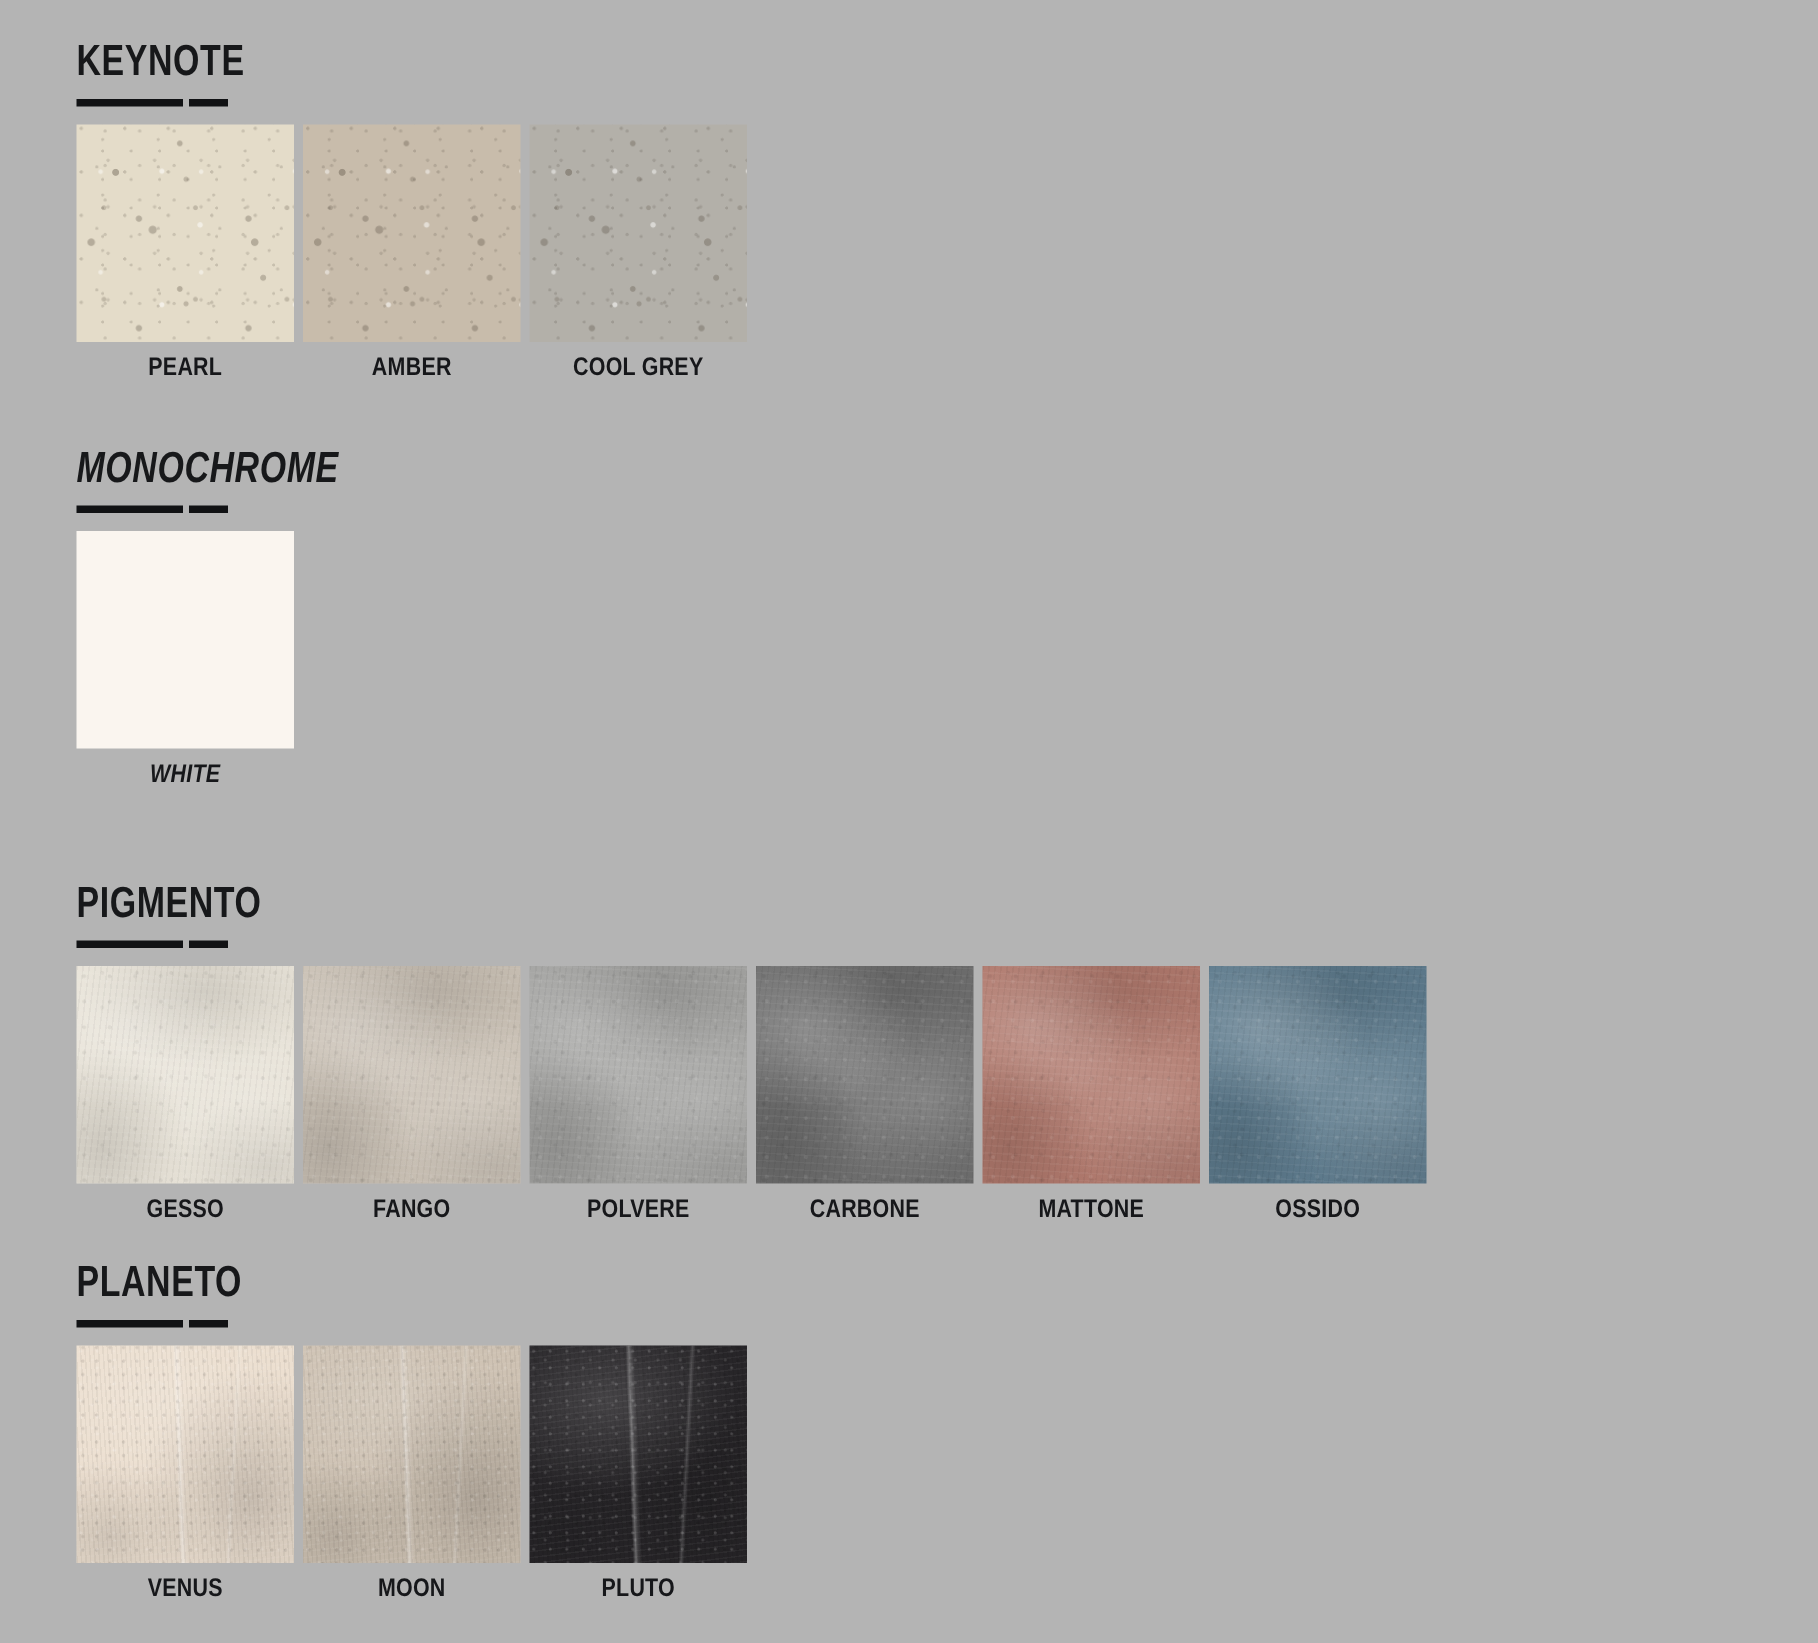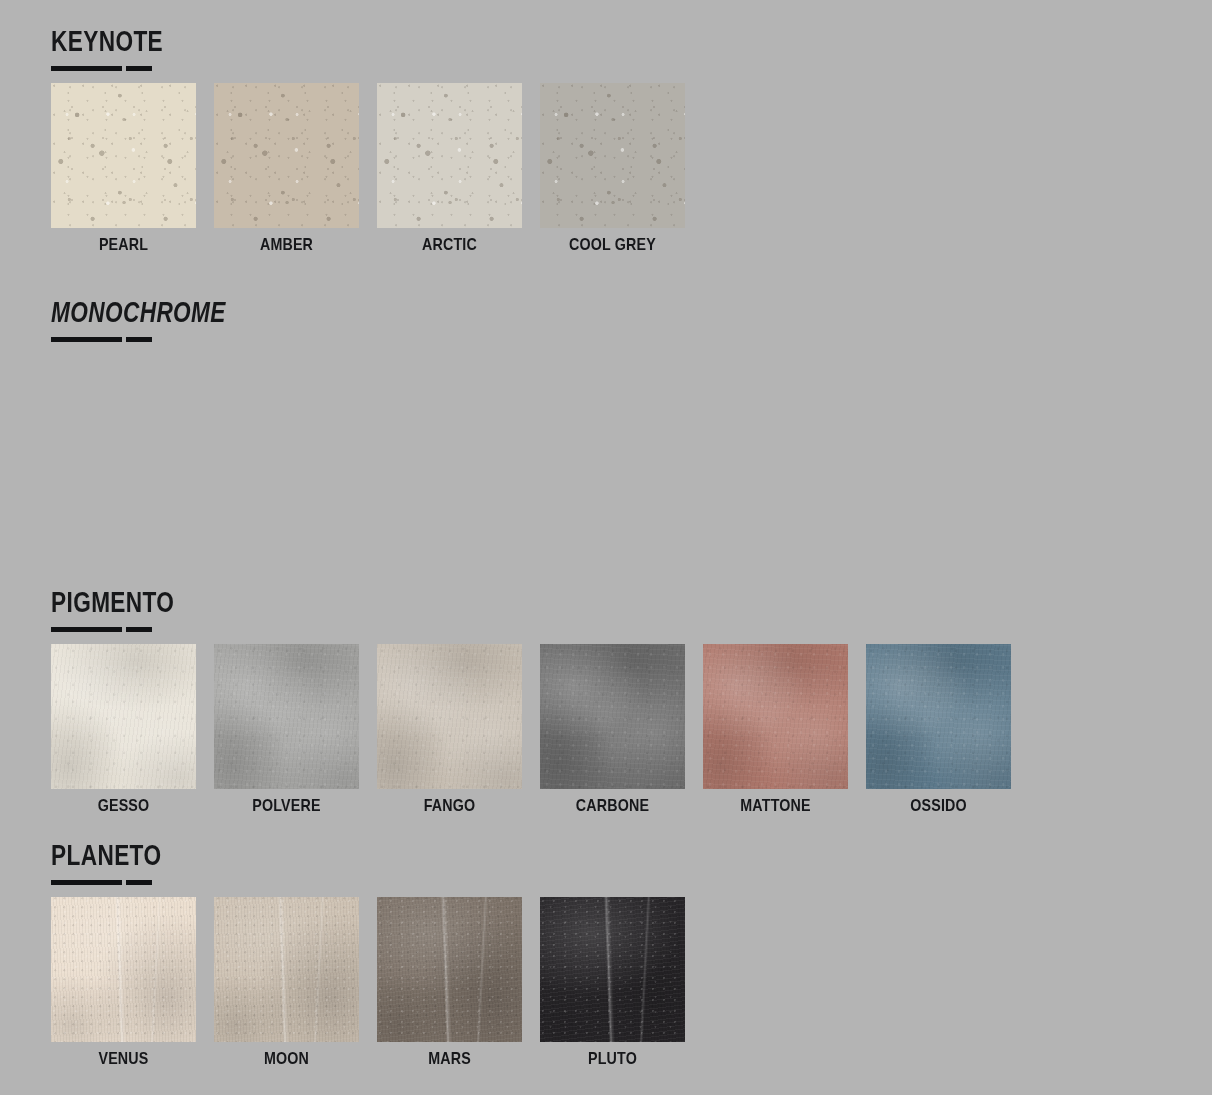--- a/index.html
+++ b/index.html
@@ -56,21 +56,21 @@
     background: #111214;
   }
   .rule-short {
     width: 26px;
     height: 5px;
     background: #111214;
   }
 
   .swatch-row {
     display: flex;
-    gap: 18px;
+    gap: 6px;
     margin-top: 12px;
   }
 
   .swatch-cell {
     width: 145px;
   }
 
   .swatch-tile {
     width: 145px;
     height: 145px;
@@ -203,58 +203,58 @@
         <div class="swatch-row">
           <div class="swatch-cell">
             <div class="swatch-tile tex-speckle" style="background-color: rgb(228, 220, 201);"></div>
             <span class="swatch-label">PEARL</span>
           </div>
           <div class="swatch-cell">
             <div class="swatch-tile tex-speckle" style="background-color: rgb(200, 188, 171);"></div>
             <span class="swatch-label">AMBER</span>
           </div>
           <div class="swatch-cell">
-            <div class="swatch-tile tex-speckle" style="background-color: rgb(212, 208, 198);"></div>
-            <span class="swatch-label">ARCTIC</span>
-          </div>
-          <div class="swatch-cell">
             <div class="swatch-tile tex-speckle" style="background-color: rgb(179, 176, 169);"></div>
             <span class="swatch-label">COOL GREY</span>
           </div>
         </div>
       </div>
       <div class="section" style="position: absolute; top: 297px; left: 0px; font-style: italic;">
         <h2 class="section-heading">MONOCHROME</h2>
         <div class="section-rule">
           <span class="rule-long"></span>
           <span class="rule-short"></span>
         </div>
         <div class="swatch-row">
+          <div class="swatch-cell">
+            <div class="swatch-tile tex-flat" style="background-color: rgb(250, 245, 239);"></div>
+            <span class="swatch-label">WHITE</span>
+          </div>
         </div>
       </div>
       <div class="section" style="position: absolute; top: 587px; left: 0px;">
         <h2 class="section-heading">PIGMENTO</h2>
         <div class="section-rule">
           <span class="rule-long"></span>
           <span class="rule-short"></span>
         </div>
         <div class="swatch-row">
           <div class="swatch-cell">
             <div class="swatch-tile tex-concrete" style="background-color: rgb(232, 227, 216);"></div>
             <span class="swatch-label">GESSO</span>
           </div>
           <div class="swatch-cell">
+            <div class="swatch-tile tex-concrete" style="background-color: rgb(201, 192, 180);"></div>
+            <span class="swatch-label">FANGO</span>
+          </div>
+          <div class="swatch-cell">
             <div class="swatch-tile tex-concrete" style="background-color: rgb(163, 163, 161);"></div>
             <span class="swatch-label">POLVERE</span>
           </div>
           <div class="swatch-cell">
-            <div class="swatch-tile tex-concrete" style="background-color: rgb(201, 192, 180);"></div>
-            <span class="swatch-label">FANGO</span>
-          </div>
-          <div class="swatch-cell">
             <div class="swatch-tile tex-concrete" style="background-color: rgb(110, 110, 110);"></div>
             <span class="swatch-label">CARBONE</span>
           </div>
           <div class="swatch-cell">
             <div class="swatch-tile tex-concrete" style="background-color: rgb(176, 121, 109);"></div>
             <span class="swatch-label">MATTONE</span>
           </div>
           <div class="swatch-cell">
             <div class="swatch-tile tex-concrete" style="background-color: rgb(93, 122, 140);"></div>
             <span class="swatch-label">OSSIDO</span>
@@ -270,23 +270,19 @@
         <div class="swatch-row">
           <div class="swatch-cell">
             <div class="swatch-tile tex-stone" style="background-color: rgb(236, 223, 208);"></div>
             <span class="swatch-label">VENUS</span>
           </div>
           <div class="swatch-cell">
             <div class="swatch-tile tex-stone" style="background-color: rgb(206, 194, 179);"></div>
             <span class="swatch-label">MOON</span>
           </div>
           <div class="swatch-cell">
-            <div class="swatch-tile tex-stone" style="background-color: rgb(125, 114, 104);"></div>
-            <span class="swatch-label">MARS</span>
-          </div>
-          <div class="swatch-cell">
             <div class="swatch-tile tex-stone" style="background-color: rgb(39, 37, 40);"></div>
             <span class="swatch-label">PLUTO</span>
           </div>
         </div>
       </div>
     </div>
 </div>
 
 </body></html>

